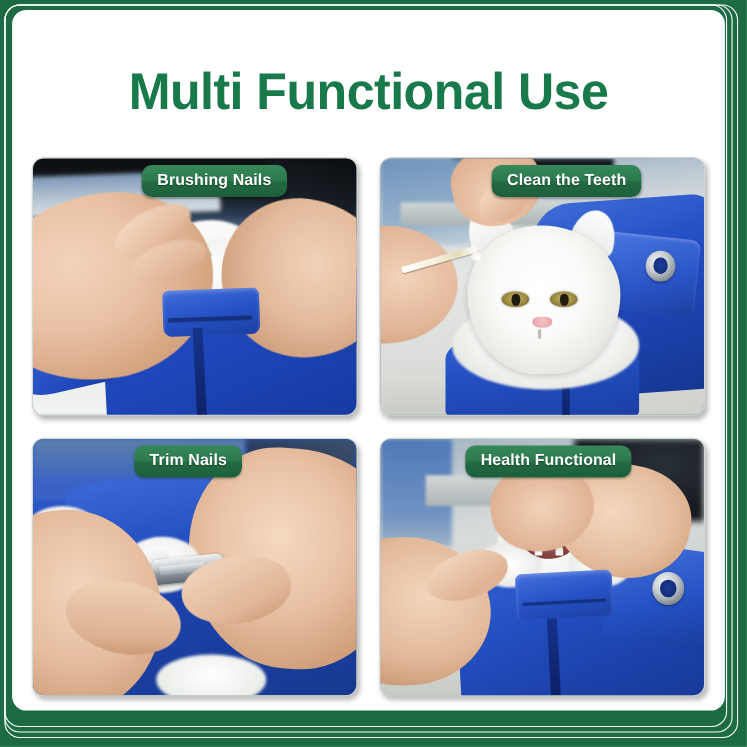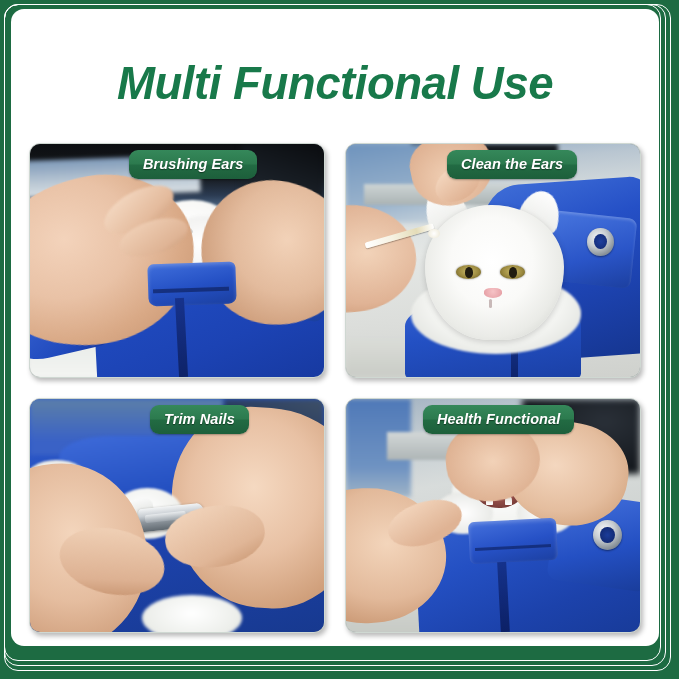--- a/index.html
+++ b/index.html
@@ -11,21 +11,20 @@
     overflow:hidden;
   }
 
   
   .frame-stack{
     position:absolute;
     left:0;top:0;
     width:679px;height:679px;
     background:#1d6b42;
     box-sizing:border-box;
-    font-style:italic;
   }
   
   .layer{
     position:absolute;
     background:transparent;
     border:1.5px solid #ffffff;
     border-radius:14px;
     box-sizing:border-box;
     pointer-events:none;
   }
@@ -98,21 +97,21 @@
     font-weight:bold;
     padding:6px 14px 7px 14px;
     border-radius:9px;
     white-space:nowrap;
     text-shadow:0 1px 1px rgba(0,0,0,0.45);
     box-shadow:0 1px 2px rgba(0,0,0,0.3);
     letter-spacing:0.1px;
   }
   .badge.p1{left:99px;}
   .badge.p2{left:101px;}
-  .badge.p3{left:120px;}
+  .badge.p3{left:92px;}
   .badge.p4{left:77px;}
 
   
   .p1bg{inset:0;background:
       linear-gradient(180deg,#0d0f12 0%,#16191d 14%,#2b3b52 22%,#5f7fa0 30%,#9fb4c4 42%,#c9d2d6 58%,#dfe3e2 72%,#eceeec 100%);}
   .p1-tray{left:-4%;top:6%;width:62%;height:16%;
       background:linear-gradient(180deg,#7d98b8,#b9c7d4 60%,#d9e0e4);
       transform:rotate(-2deg);filter:blur(2px);}
   .p1-darkR{right:0;top:0;width:28%;height:30%;
       background:linear-gradient(200deg,#0a0c0f,#1d242c 70%,#47525c);filter:blur(3px);}
@@ -392,21 +391,21 @@
           <div class="lyr p1-hand2"></div>
           <div class="lyr p1-mouth"></div>
           <div class="lyr p1-brush"></div>
           <div class="lyr p1-hand"></div>
           <div class="lyr p1-fing1"></div>
           <div class="lyr p1-fing2"></div>
           <div class="lyr p1-collar"></div>
           <div class="lyr p1-collarLine"></div>
           <div class="lyr p1-zip"></div>
         </div>
-        <div class="badge p1">Brushing Ears</div>
+        <div class="badge p1">Brushing Nails</div>
       </div>
 
       <div class="panel">
         <div class="photo">
           <div class="lyr p2bg"></div>
           <div class="lyr p2-darkT"></div>
           <div class="lyr p2-wallL"></div>
           <div class="lyr p2-shelf"></div>
           <div class="lyr p2-floor"></div>
           <div class="lyr p2-bag"></div>
@@ -424,21 +423,21 @@
           <div class="lyr p2-pupL"></div>
           <div class="lyr p2-pupR"></div>
           <div class="lyr p2-nose"></div>
           <div class="lyr p2-mouth"></div>
           <div class="lyr p2-handT"></div>
           <div class="lyr p2-handTf"></div>
           <div class="lyr p2-handL"></div>
           <div class="lyr p2-swab"></div>
           <div class="lyr p2-swabTip"></div>
         </div>
-        <div class="badge p2">Clean the Ears</div>
+        <div class="badge p2">Clean the Teeth</div>
       </div>
 
       <div class="panel">
         <div class="photo">
           <div class="lyr p3bg"></div>
           <div class="lyr p3-blueT"></div>
           <div class="lyr p3-darkTR"></div>
           <div class="lyr p3-bagFold"></div>
           <div class="lyr p3-furB"></div>
           <div class="lyr p3-furL"></div>

